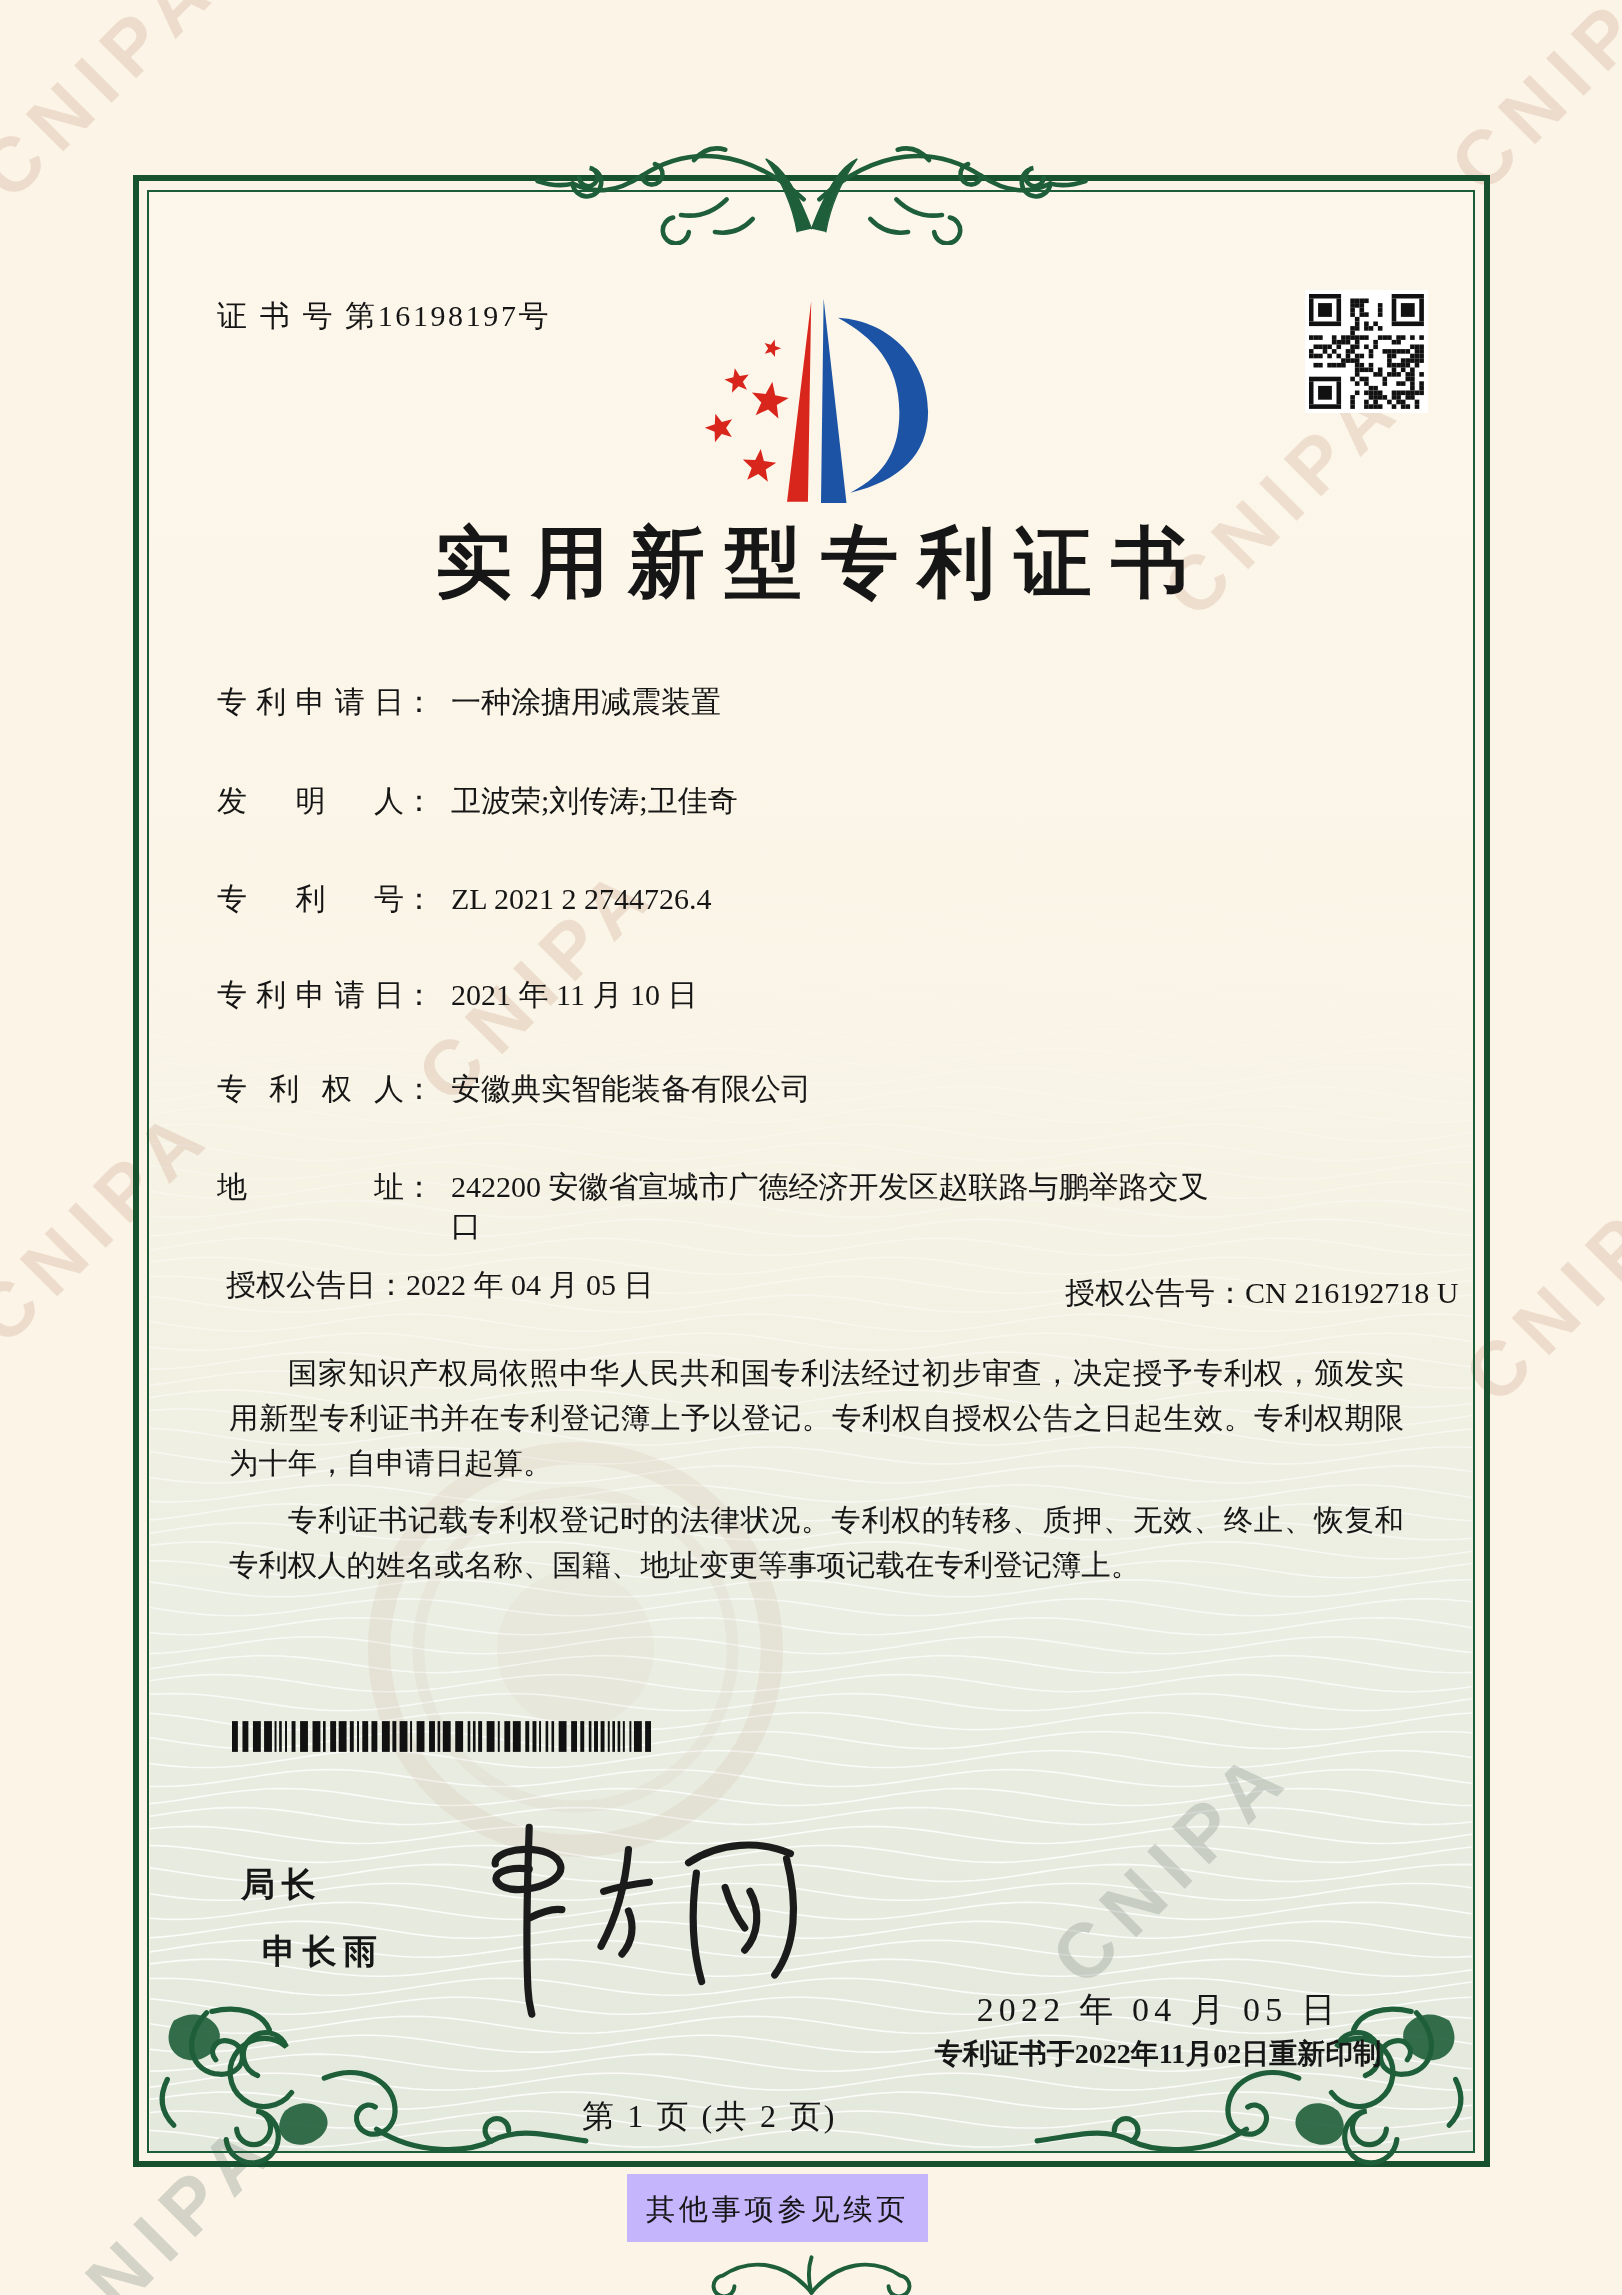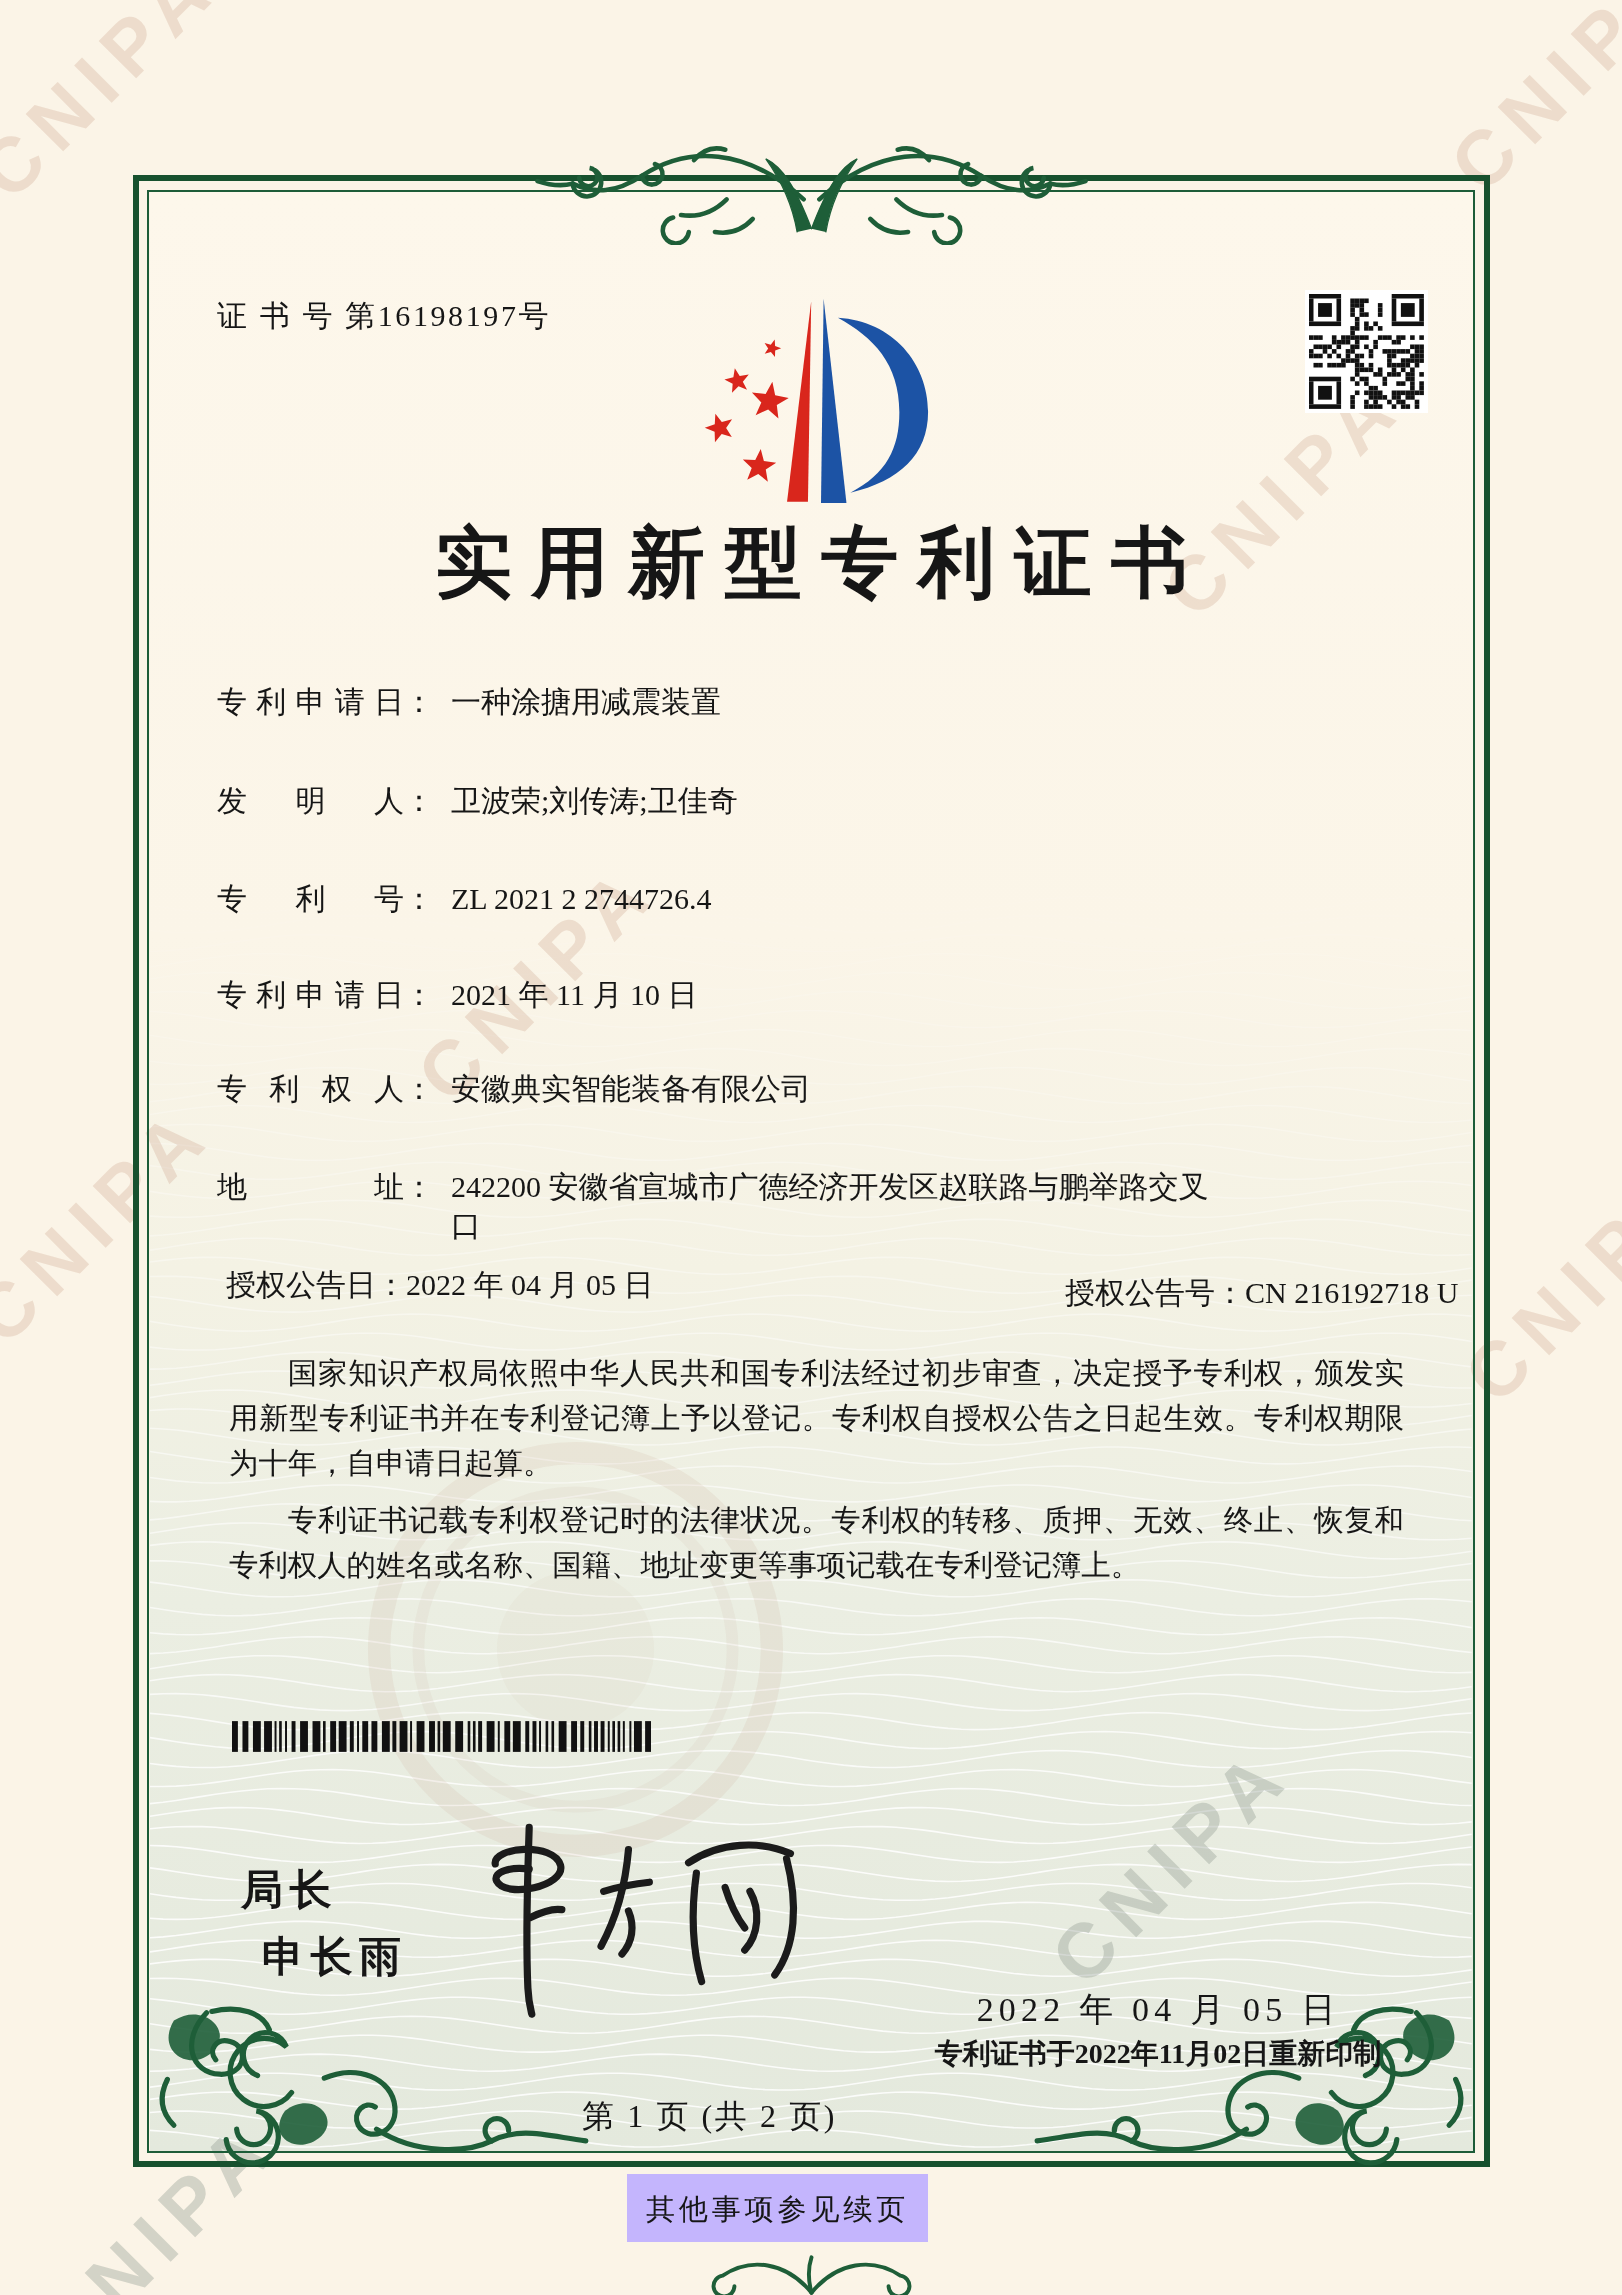--- a/index.html
+++ b/index.html
@@ -35,21 +35,21 @@
   .frow{position:absolute;left:217px;font-size:30px;white-space:nowrap;}
   .flabel{display:inline-block;width:187px;text-align:justify;text-align-last:justify;vertical-align:top;}
   .fcolon{vertical-align:top;}
   .fvalue{display:inline-block;margin-left:17px;vertical-align:top;white-space:normal;width:968px;line-height:39px;}
   .fvalue-addr{width:772px;}
   .grant-right{position:absolute;left:839px;top:8px;}
   .legal{position:absolute;left:217px;top:1339px;width:1199px;font-size:29.4px;
     line-height:45px;text-align:justify;}
   .legal p{margin:12px;text-indent:2em;}
   .barcode{position:absolute;left:232px;top:1721px;}
-  .officer{position:absolute;left:241px;font-size:42px;font-weight:bold;letter-spacing:6.5px;
+  .officer{position:absolute;left:241px;font-size:34px;font-weight:bold;letter-spacing:6.5px;
     font-family:"Liberation Sans","DejaVu Sans",sans-serif;}
   .sig{position:absolute;left:432px;top:1813px;}
   .issue-date{position:absolute;left:949px;top:1987px;width:419px;text-align:center;
     font-size:34px;letter-spacing:5.2px;}
   .reprint{position:absolute;left:929px;top:2035px;width:458px;text-align:center;
     font-size:28px;font-weight:bold;}
   .pageinfo{position:absolute;left:582px;top:2095px;width:393px;
     font-size:32px;letter-spacing:2.6px;}
   .contstrip{position:absolute;left:627px;top:2174px;width:301px;height:68px;
     background:#c4b5fd;z-index:6;}

